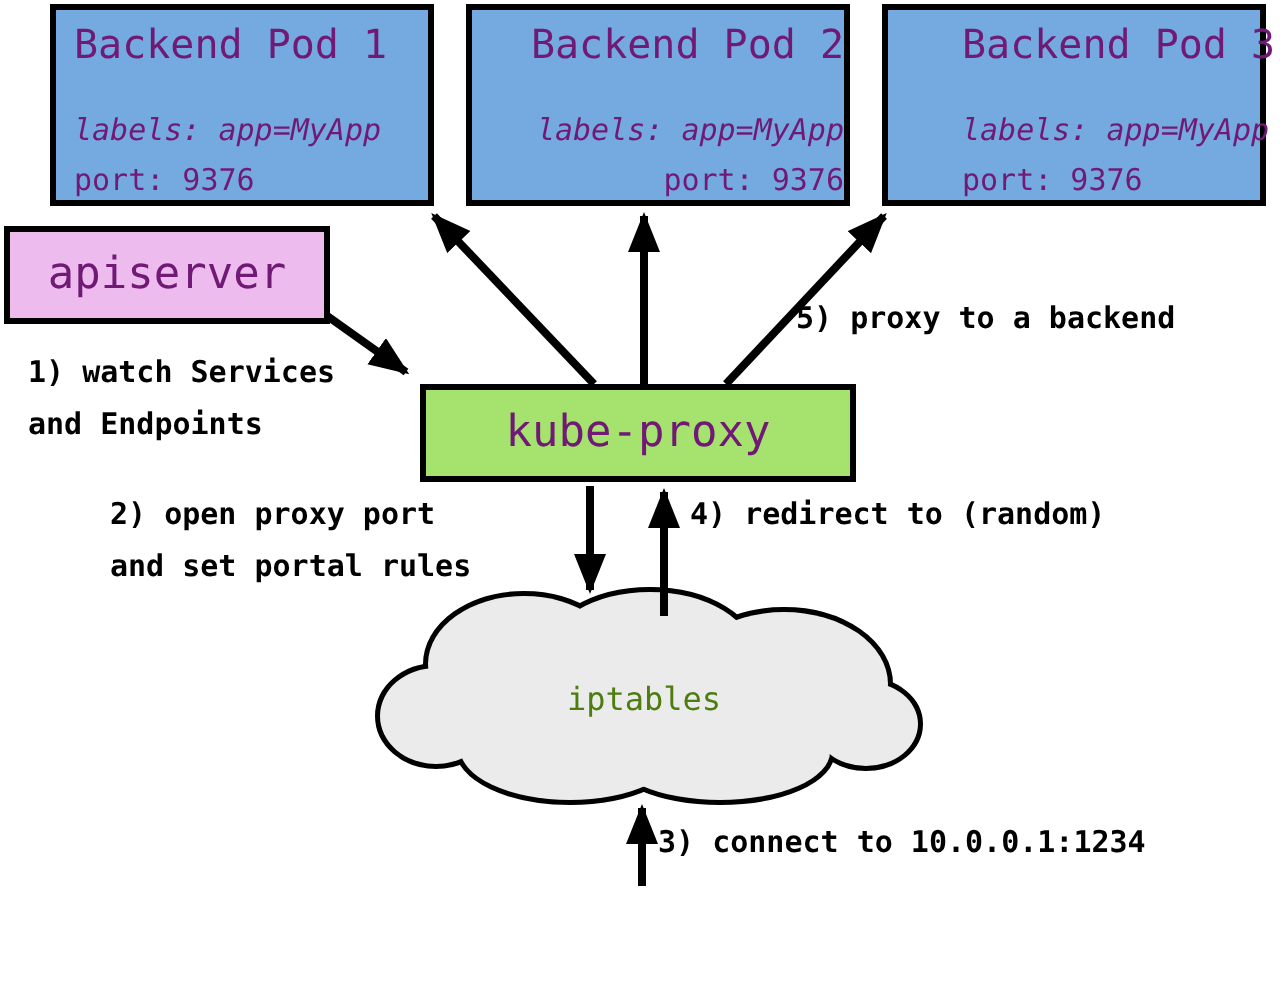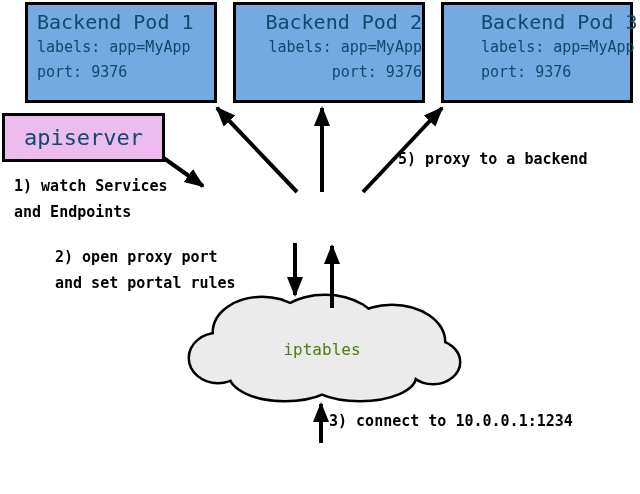--- a/index.html
+++ b/index.html
@@ -3,26 +3,26 @@
 <meta charset="utf-8">
 <style>
   html,body { margin:0; padding:0; background:#ffffff; }
   #stage {
     position:relative; width:640px; height:494px; background:#ffffff;
     font-family:"DejaVu Sans Mono","Liberation Mono",monospace; overflow:hidden;
   }
   #arrow-layer { position:absolute; left:0; top:0; width:640px; height:494px; }
   .box {
     position:absolute; box-sizing:border-box; border:3px solid #000000;
-    color:#0c4a6e;
+    color:#701a75;
   }
   .pod { width:192px; height:101px; top:2px; background:#74aadf; }
   .pod-title { font-size:20px; padding:5px 0 0 9px; white-space:nowrap; }
   .pod-line  { font-size:15px; padding:0 0 0 9px; white-space:nowrap; }
-  .pod-line.first { margin-top:4px; }
+  .pod-line.first { margin-top:22px;font-style:italic; }
   .pod-line.second { margin-top:7px; }
   .centered {
     display:flex; align-items:center; justify-content:center;
     font-size:22px; white-space:nowrap;text-align:right;
   }
   #apiserver-box { left:2px;  top:113px; width:163px; height:49px; background:#eebbee; }
   #kube-proxy-box{ left:210px; top:192px; width:218px; height:49px; background:#a5e36e; }
   #client-box    { left:222px; top:443px; width:193px; height:49px; background:#ecc77f; }
   .annotation {
     position:absolute; font-weight:bold; font-size:15px; line-height:26px;
@@ -94,29 +94,33 @@
   </div>
   <div class="box pod" style="left:441px;padding-left:28px;">
     <div class="pod-title">Backend Pod 3</div>
     <div class="pod-line first">labels: app=MyApp</div>
     <div class="pod-line second">port: 9376</div>
   </div>
 
   <div id="apiserver-box" class="box centered">
     <span>apiserver</span>
   </div>
+  <div id="kube-proxy-box" class="box centered">
+    <span>kube-proxy</span>
+  </div>
 
   <div id="iptables-label">iptables</div>
 
   <div id="step1" class="annotation">
     <div>1) watch Services</div>
     <div>and Endpoints</div>
   </div>
   <div id="step2" class="annotation">
     <div>2) open proxy port</div>
     <div>and set portal rules</div>
   </div>
   <div id="step3" class="annotation">3) connect to 10.0.0.1:1234</div>
   <div id="step4" class="annotation">
+    <div>4) redirect to (random)</div>
   </div>
   <div id="step5" class="annotation">5) proxy to a backend</div>
 
 </div>
 
 </body></html>

